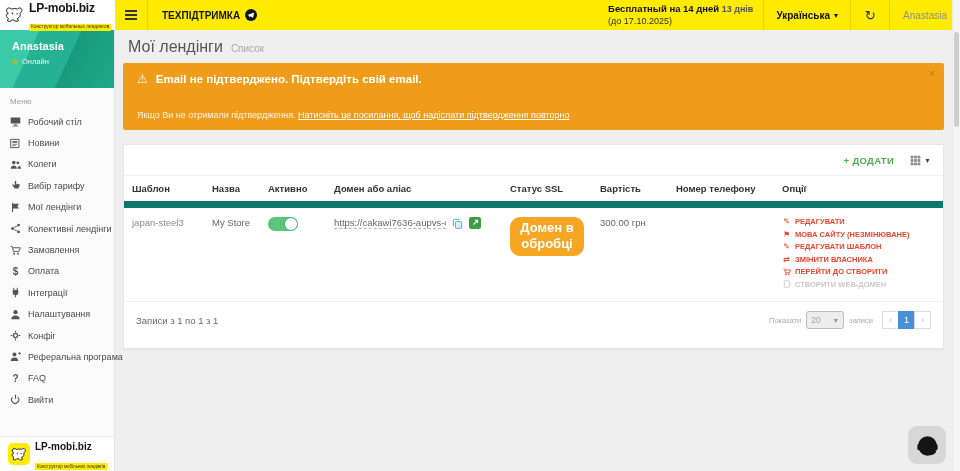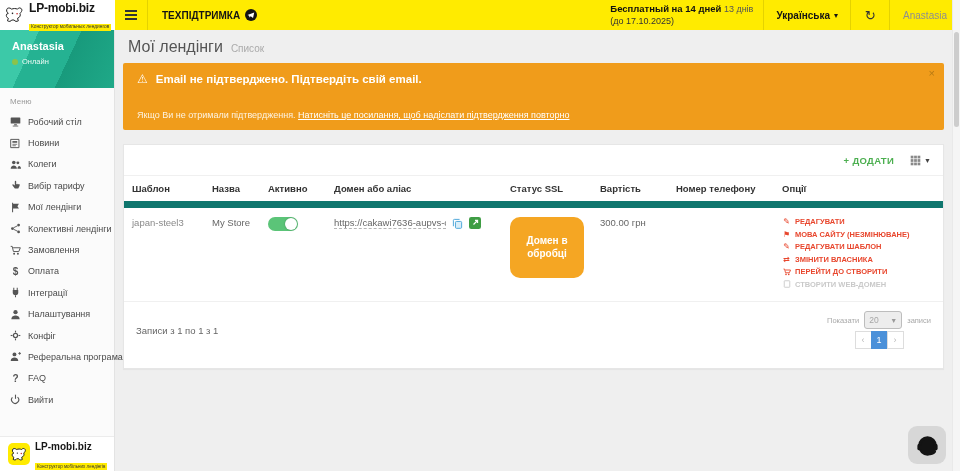--- a/index.html
+++ b/index.html
@@ -13,21 +13,21 @@
   .brand-text { line-height:1; }
   .brand-name { font-size:12px; font-weight:bold; color:#161616; letter-spacing:-.2px; }
   .brand-tagline { display:inline-block; font-size:4.8px; background:#ffeb00; color:#333; padding:1px 2px; margin-top:1px; white-space:nowrap; }
   .hamburger { width:32px; display:flex; flex-direction:column; justify-content:center; align-items:center; gap:2px; cursor:pointer; flex:none; }
   .hamburger i { display:block; width:12px; height:2px; background:#333; }
   .tb-divider { width:1px; background:#e4d200; flex:none; }
   .support { display:flex; align-items:center; gap:5px; padding:0 14px; font-size:10px; font-weight:bold; color:#141414; cursor:pointer; }
   .tb-spacer { flex:1; }
   .trial { align-self:center; font-size:9px; line-height:1.3; color:#333; padding:0 10px; white-space:nowrap; }
   .trial b { color:#111; font-size:9.5px; }
-  .trial .days { font-weight:normal; color:#555; }
+  .trial .days { font-weight:bold; color:#555; }
   .lang { display:flex; align-items:center; gap:4px; padding:0 12px; font-size:10px; font-weight:bold; color:#141414; cursor:pointer; }
   .lang .caret { font-size:8px; }
   .refresh { width:38px; display:flex; align-items:center; justify-content:center; font-size:13px; color:#333; cursor:pointer; }
   .tb-user { display:flex; align-items:center; padding:0 13px; font-size:10px; color:#8e8e8e; cursor:pointer; }
 
   
   .sidebar { position:absolute; top:30px; left:0; bottom:0; width:115px; background:#fbfbfb; border-right:1px solid #e3e3e3; z-index:10; }
   .user-panel { height:58px; padding:10px 12px 0; color:#fff;
     background:linear-gradient(115deg,#3cc9a8 0%,#3cc9a8 28%,#25b292 28%,#25b292 58%,#189a7c 58%,#1fa988 100%); }
   .user-name { font-size:11px; font-weight:bold; }
@@ -67,29 +67,29 @@
   .c-tpl{width:80px} .c-name{width:56px} .c-act{width:66px} .c-dom{width:176px}
   .c-ssl{width:90px} .c-price{width:76px} .c-phone{width:106px}
 
   .toggle { position:relative; width:30px; height:14px; border-radius:8px; background:#5bc478; cursor:pointer; display:inline-block; }
   .toggle .knob { position:absolute; top:1px; right:1px; width:12px; height:12px; border-radius:50%; background:#fff; box-shadow:0 0 2px rgba(0,0,0,.3); }
 
   .domain-wrap { display:flex; align-items:center; gap:6px; }
   .domain-link { max-width:112px; overflow:hidden; white-space:nowrap; color:#666; border-bottom:1px dashed #b5b5b5; cursor:pointer; flex:none; }
   .icon-btn { cursor:pointer; display:flex; align-items:center; flex:none; }
 
-  .ssl-badge { display:inline-block; background:#f5a623; color:#fff; font-size:10px; font-weight:bold; text-align:center; line-height:1.25; padding:18px 9px; border-radius:10px; cursor:default; }
+  .ssl-badge { display:inline-block; background:#f5a623; color:#fff; font-size:13px; font-weight:bold; text-align:center; line-height:1.25; padding:3px 9px; border-radius:10px; cursor:default; }
 
   .opt { display:flex; align-items:center; gap:4px; font-size:7.5px; font-weight:bold; color:#e8472e; margin-bottom:3.5px; cursor:pointer; white-space:nowrap; }
   .opt .oi { width:9px; display:flex; justify-content:center; font-size:8px; }
   .opt.disabled { color:#c9c9c9; cursor:default; }
 
   .card-footer { display:flex; justify-content:space-between; align-items:center; padding:9px 12px 19px; }
   .records-summary { font-size:9.5px; color:#666; }
-  .footer-right { display:flex; align-items:center; gap:2px;flex-direction:column; }
+  .footer-right { display:flex; align-items:center; gap:9px; }
   .show-group { display:flex; align-items:center; gap:5px; }
   .small-label { font-size:7.5px; color:#a9a9a9; }
   .per-select { width:38px; height:18px; background:#ededed; border:1px solid #bdbdbd; border-radius:3px; display:flex; align-items:center; justify-content:space-between; padding:0 4px; font-size:8.5px; color:#a6a6a6; cursor:pointer; }
   .per-caret { font-size:7px; color:#9a9a9a; }
   .pager { display:flex; align-items:stretch; height:18px; }
   .pg { min-width:17px; display:flex; align-items:center; justify-content:center; border:1px solid #ddd; background:#fff; color:#b9b9b9; font-size:9px; cursor:pointer; }
   .pg + .pg { margin-left:-1px; }
   .pg.active { background:#4a90d9; border-color:#4a90d9; color:#fff; }
 
   .chat-widget { position:absolute; right:6px; bottom:7px; width:38px; height:38px; background:#d7d7d7; border-radius:9px; display:flex; align-items:center; justify-content:center; cursor:pointer; }

